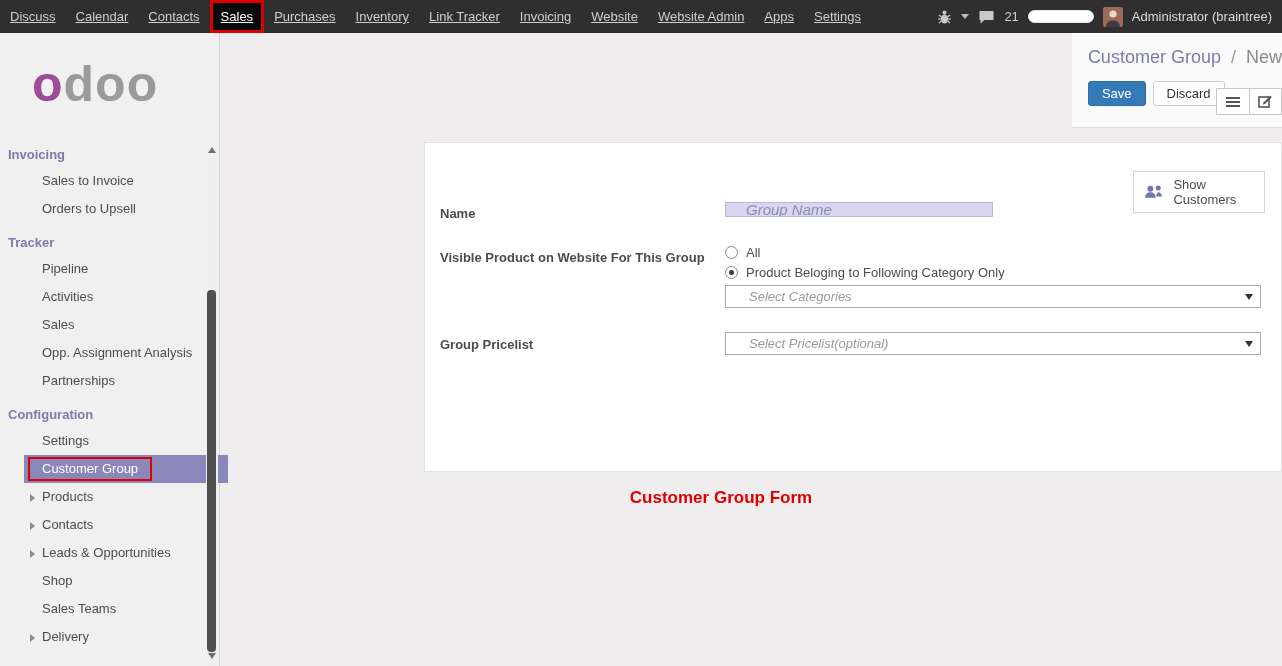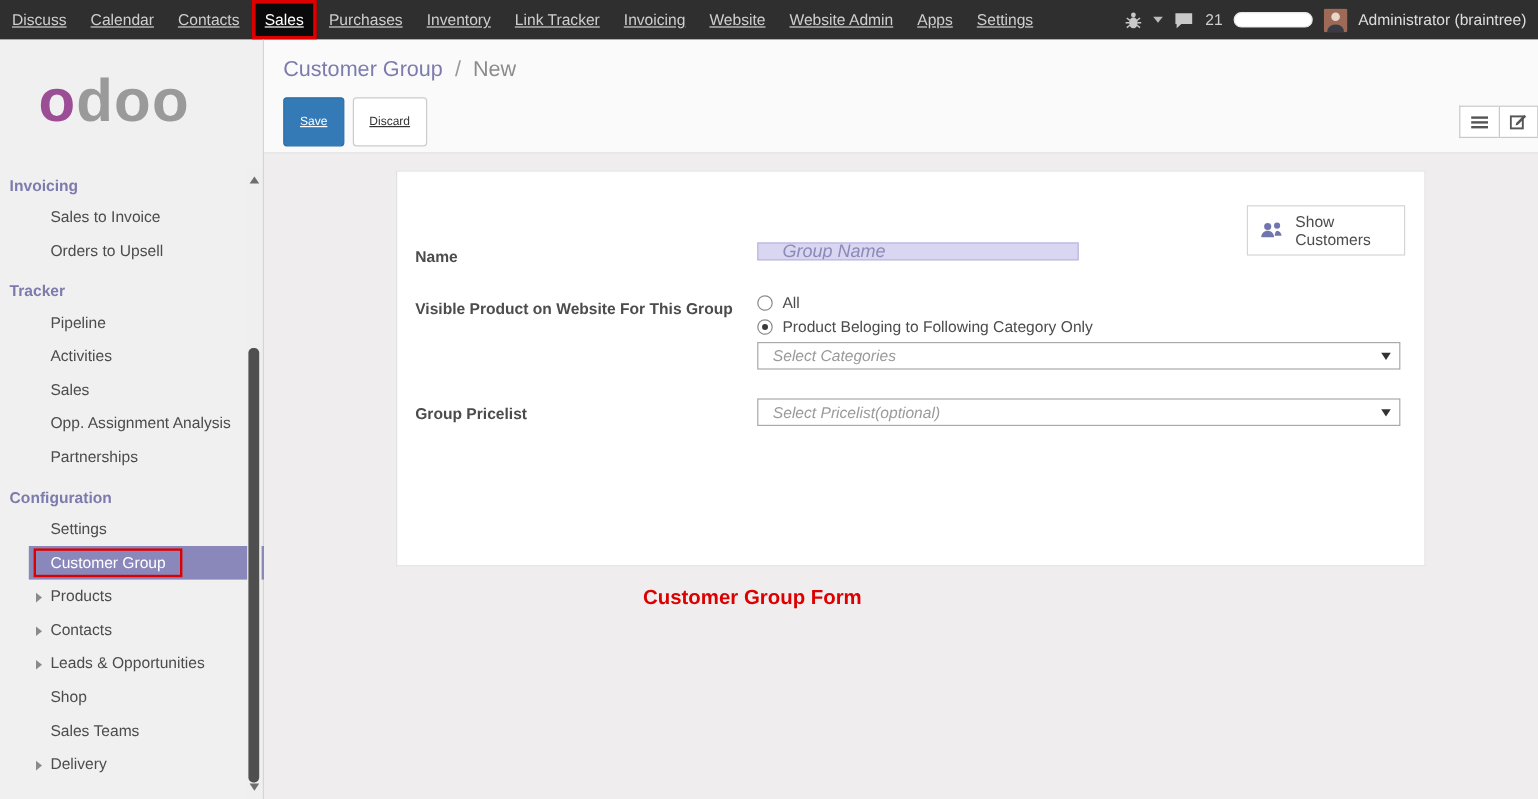--- a/index.html
+++ b/index.html
@@ -31,28 +31,28 @@
   .s-item.selected { background:#8a87bb; color:#fff; width:204px; }
   .s-item.selected .hl { display:inline-block; border:2px solid #dd0000; padding:2px 12px; margin:-4px 0 -4px -14px; }
 
   .sb-track { position:absolute; right:1px; top:107px; bottom:0; width:12px; background:#efefef; }
   .sb-up, .sb-down { position:absolute; left:2px; width:0; height:0; border:4px solid transparent; }
   .sb-up { top:3px; border-bottom:6px solid #6e6e6e; }
   .sb-down { bottom:3px; border-top:6px solid #6e6e6e; }
   .sb-thumb { position:absolute; left:1px; width:9px; top:150px; bottom:14px; background:#4f4f4f; border-radius:4px; }
 
   
-  .content { flex:1; display:flex; flex-direction:column; min-width:0; }
+  .content { flex:1; display:flex; flex-direction:column; min-width:0;align-items:flex-end; }
   .content-header { background:#fafafa; border-bottom:1px solid #dcdcdc; height:95px; position:relative; padding:14px 0 0 16px; }
   .breadcrumb { font-size:18px; }
   .breadcrumb a { color:#7c7bad; text-decoration:none; cursor:pointer; }
   .breadcrumb .sep { color:#999; padding:0 5px; }
   .breadcrumb .current { color:#8b8b8b; }
   .actions-row { margin-top:13px; display:flex; gap:7px; }
-  .btn { font-family:"Liberation Sans",sans-serif; font-size:10px; padding:14px 13px; border-radius:3px; border:1px solid #ccc; background:#fff; color:#333; cursor:pointer;text-decoration:underline; }
+  .btn { font-family:"Liberation Sans",sans-serif; font-size:13px; padding:4px 13px; border-radius:3px; border:1px solid #ccc; background:#fff; color:#333; cursor:pointer; }
   .btn.primary { background:#337ab7; border-color:#2e6da4; color:#fff; }
   .view-switcher { position:absolute; right:0; top:55px; display:flex; }
   .vbtn { width:33px; height:27px; background:#fff; border:1px solid #c9c9c9; border-right:none; cursor:pointer; display:flex; align-items:center; justify-content:center; }
   .vbtn:last-child { border-right:1px solid #c9c9c9; }
   .list-icon { display:block; width:14px; height:2px; background:#555; box-shadow:0 4px 0 #555, 0 8px 0 #555; margin-bottom:8px; }
 
   .content-body { flex:1; background:#efeded; position:relative; }
 
   
   .form-card { margin:14px 0 0 110px; width:858px; height:330px; background:#fff; border:1px solid #e2e2e2; position:relative; padding:16px 20px 16px 15px; }
@@ -63,21 +63,21 @@
   .flabel { font-weight:bold; font-size:13px; color:#4c4c4c; padding-top:5px; }
   .ffield { min-width:0; }
 
   input.name-input { width:268px; height:15px; background:#d8d6f1; border:1px solid #b9b7e2; padding:0 20px; font-family:"Liberation Sans",sans-serif; font-style:italic; font-size:15px; color:#6f6d9e; }
   input.name-input::placeholder { color:#8c8ab8; opacity:1; }
 
   .radio-line { display:flex; align-items:center; gap:8px; font-size:13px; color:#4c4c4c; margin-bottom:5px; cursor:pointer; }
   .radio { width:13px; height:13px; border-radius:50%; border:1px solid #8a8a8a; background:#fff; position:relative; flex:0 0 auto; }
   .radio.checked::after { content:""; position:absolute; left:3px; top:3px; width:5px; height:5px; border-radius:50%; background:#3a3a3a; }
 
-  .fselect { position:relative; height:23px; border:1px solid #a9a9a9; background:#fff; display:flex; align-items:center; padding:0 22px 0 12px; font-style:italic; color:#9a9a9a; font-size:13px; cursor:pointer; }
+  .fselect { position:relative; height:23px; border:1px solid #a9a9a9; background:#fff; display:flex; align-items:center; padding:0 22px 0 23px; font-style:italic; color:#9a9a9a; font-size:13px; cursor:pointer; }
   .fselect::after { content:""; position:absolute; right:7px; top:8px; border:4px solid transparent; border-top:6px solid #333; }
   .fselect.cat { margin-top:5px; }
 
   .caption { margin-top:16px; width:814px; text-align:center; color:#dd0000; font-weight:bold; font-size:17px; }
 </style>
 </head>
 <body>
 
 <div>
 

